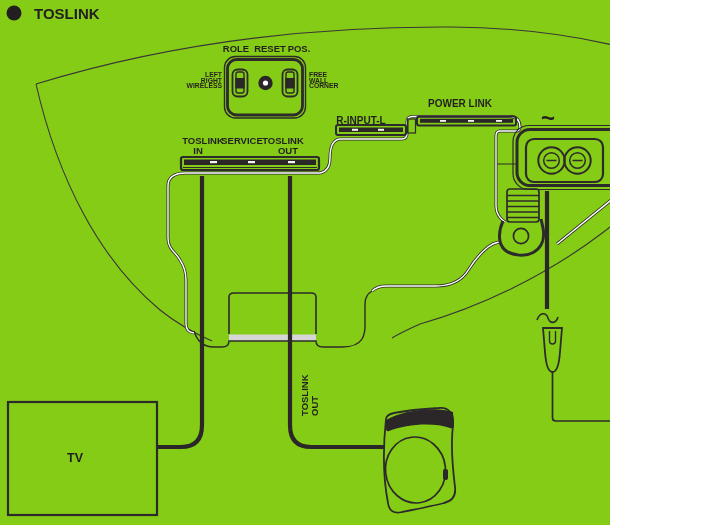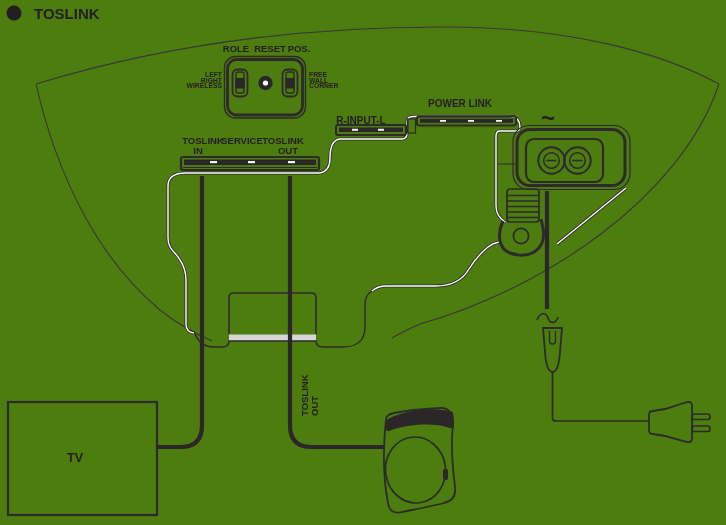--- a/index.html
+++ b/index.html
@@ -1,16 +1,16 @@
 <!DOCTYPE html>
 <html><head>
 <meta charset="utf-8">
 <style>
   html,body{margin:0;padding:0;background:#ffffff;}
-  .page{position:relative;width:726px;height:525px;background:#4d7c0f;overflow:hidden;}
+  .page{position:relative;width:610px;height:525px;background:#84cc16;overflow:hidden;}
   svg text{font-family:"Liberation Sans", sans-serif;font-weight:bold;fill:#231f20;}
   svg .lbl{font-size:9.5px;}
   svg .lbl-sm{font-size:6.8px;}
   svg .lbl-md{font-size:10px;}
   .ln{stroke:#2d2a2b;fill:none;}
   .thin{stroke-width:1.1;stroke:#3a3637;}
   .prof{stroke-width:1.4;}
   .dbl-o{stroke-width:3.0;}
   .dbl-i{stroke:#ffffff;stroke-width:1.4;}
   .cable{stroke:#2b2728;stroke-width:4.2;fill:none;stroke-linecap:butt;stroke-linejoin:round;}

